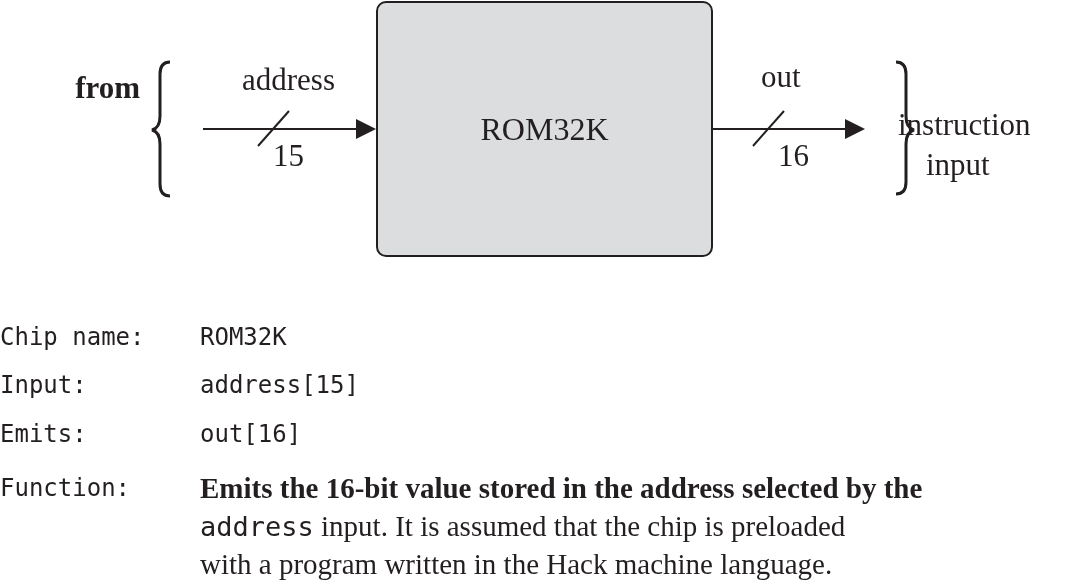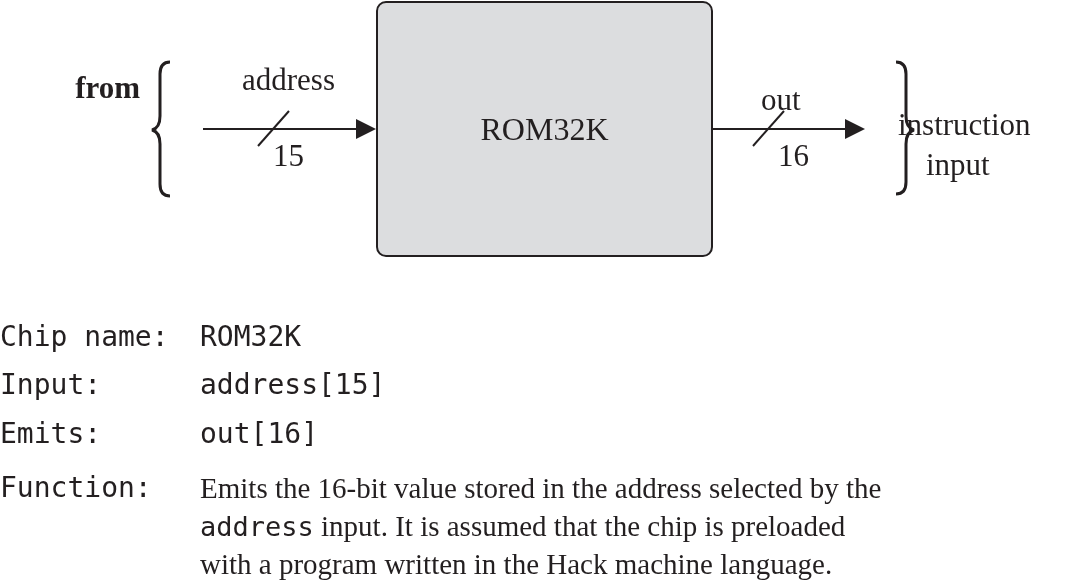--- a/index.html
+++ b/index.html
@@ -7,21 +7,21 @@
   .serif { font-family: "Liberation Serif", "DejaVu Serif", serif; }
   .mono { font-family: "DejaVu Sans Mono", "Liberation Mono", monospace; }
   #diagram { position: absolute; left: 0; top: 0; width: 1074px; height: 270px; }
   .lbl { position: absolute; font-size: 31px; line-height: 39px; white-space: nowrap; }
   .right { text-align: center; font-weight: bold; }
   #chip-box {
     position: absolute; left: 376px; top: 1px; width: 337px; height: 256px;
     background: #dcdddf; border: 2px solid #231f20; border-radius: 10px; box-sizing: border-box;
   }
   #chip-label { position: absolute; left: 0; right: 0; top: 108px; text-align: center; font-size: 32px; }
-  .spec-row { position: absolute; left: 0; font-size: 28px; line-height: 34px; white-space: nowrap; }
+  .spec-row { position: absolute; left: 0; font-size: 24px; line-height: 34px; white-space: nowrap; }
   .spec-key { display: inline-block; width: 200px; }
   .fn-line { position: absolute; left: 200px; font-size: 29px; line-height: 36px; white-space: nowrap; }
 </style>
 </head>
 <body>
 
 <div id="diagram">
   <svg width="1074" height="270" style="position:absolute;left:0;top:0">
 
     <path d="M 170 62 Q 160 62 160 74 L 160 116 Q 160 128 152 130 Q 160 132 160 144 L 160 184 Q 160 196 170 196" fill="none" stroke="#231f20" stroke-width="3"></path>
@@ -39,40 +39,40 @@
 
   <div class="lbl serif right" style="right:934px;top:68px;">from</div>
 
   <div class="lbl serif" style="left:242px;top:60px;">address</div>
   <div class="lbl serif" style="left:273px;top:136px;">15</div>
 
   <div id="chip-box">
     <div id="chip-label" class="serif">ROM32K</div>
   </div>
 
-  <div class="lbl serif" style="left:761px;top:80px;">out</div>
+  <div class="lbl serif" style="left:761px;top:57px;">out</div>
   <div class="lbl serif" style="left:778px;top:136px;">16</div>
 
   <div class="lbl serif" style="left:898px;top:105px;">instruction</div>
   <div class="lbl serif" style="left:926px;top:145px;">input</div>
 </div>
 
 <div>
   <div class="spec-row mono" style="top:320px;">
     <span class="spec-key">Chip name:</span><span>ROM32K</span>
   </div>
   <div class="spec-row mono" style="top:368px;">
     <span class="spec-key">Input:</span><span>address[15]</span>
   </div>
   <div class="spec-row mono" style="top:417px;">
     <span class="spec-key">Emits:</span><span>out[16]</span>
   </div>
   <div class="spec-row mono" style="top:471px;">Function:</div>
 
-  <div class="fn-line serif" style="top:470px;">
+  <div class="fn-line serif" style="top:470px;font-weight:bold;">
     <span>Emits the 16-bit value stored in the address selected by the</span>
   </div>
   <div class="fn-line serif" style="top:508px;">
     <span class="mono" style="font-size:27px;">address</span><span> input. It is assumed that the chip is preloaded</span>
   </div>
   <div class="fn-line serif" style="top:546px;">
     <span>with a program written in the Hack machine language.</span>
   </div>
 </div>
 

